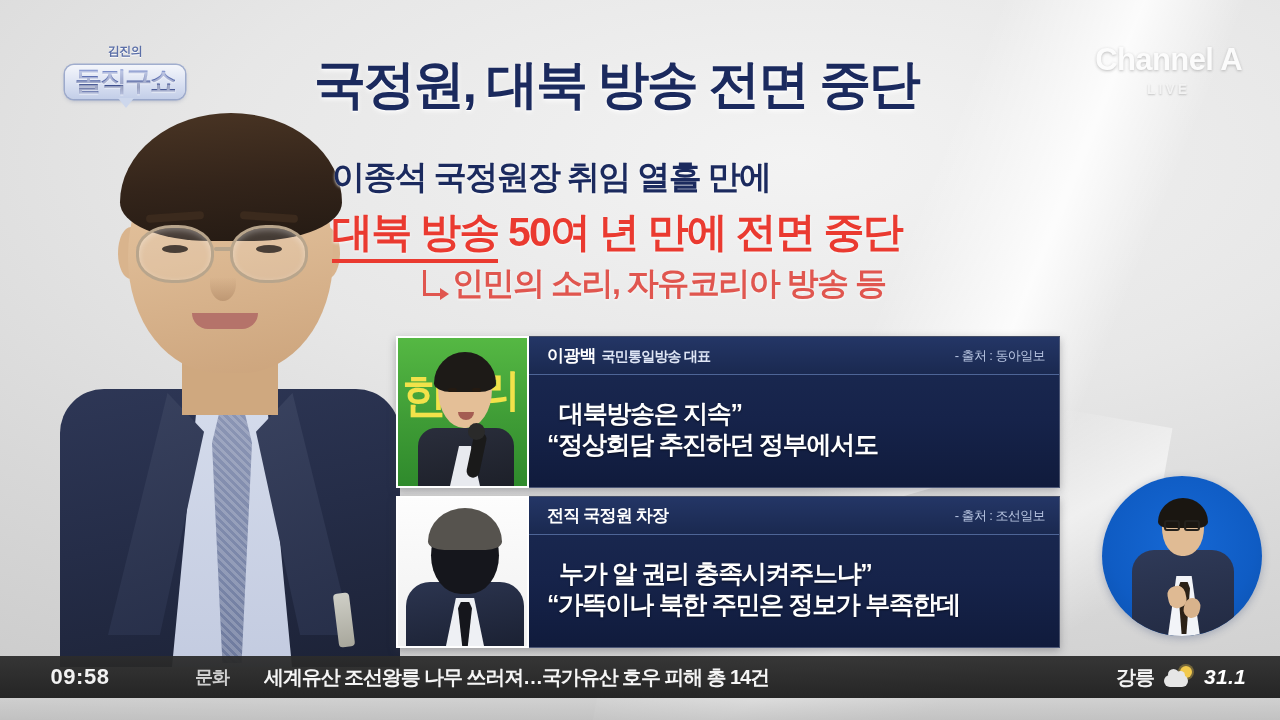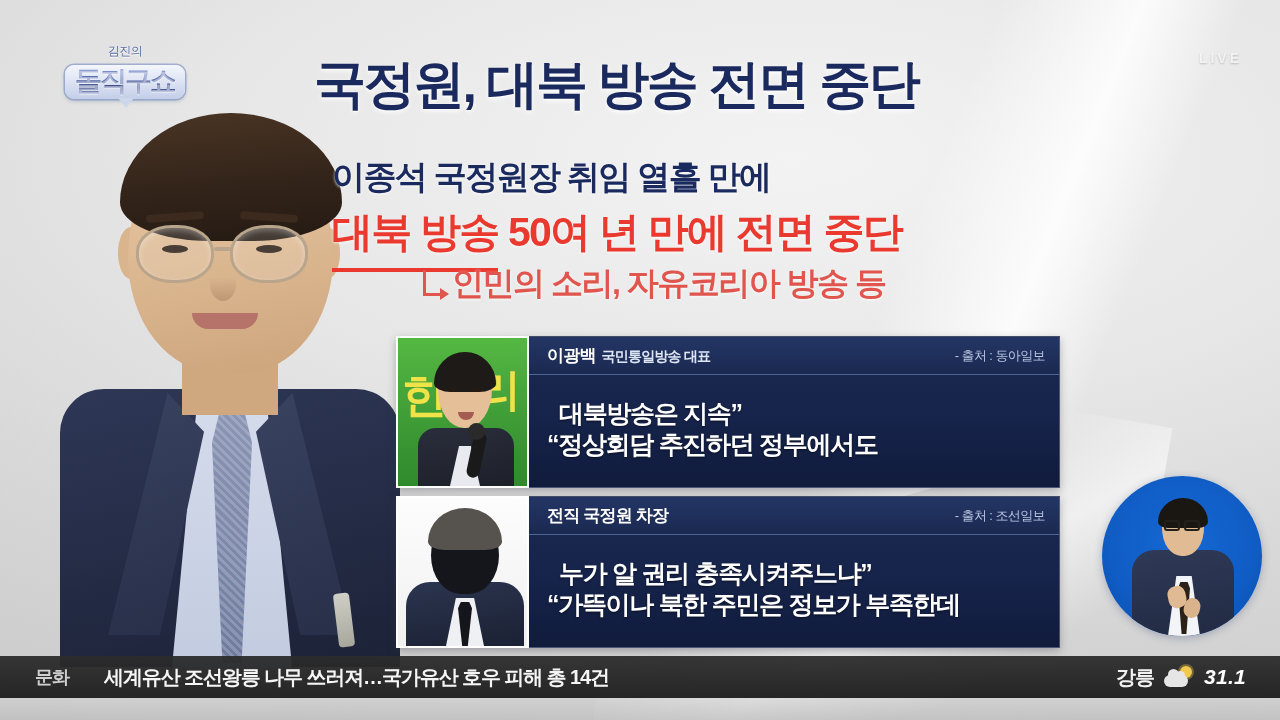--- a/index.html
+++ b/index.html
@@ -33,21 +33,21 @@
     pointer-events:none;
   }
 
   
   .show-logo {
     position:absolute; left:53px; top:30px;
     width:144px; height:84px;
     display:flex; flex-direction:column; align-items:center; justify-content:center;
   }
   .logo-small {
-    font-size:12px; font-weight:normal; letter-spacing:-.5px;
+    font-size:12px; font-weight:bold; letter-spacing:-.5px;
     color:#5b6fa8; line-height:1;
     text-shadow:0 1px 0 rgba(255,255,255,.9);
     margin-bottom:8px;
   }
   .logo-bubble {
     position:relative;
     padding:3px 10px 4px;
     border-radius:9px;
     background:linear-gradient(180deg,#f4f6fb 0%, #dfe5f4 45%, #c3cee8 100%);
     box-shadow:0 0 0 1.5px rgba(140,158,200,.75), 0 2px 4px rgba(80,95,140,.35);
@@ -201,21 +201,21 @@
   }
   .subline2 {
     position:absolute; left:332px; top:212px;
     font-size:41px; font-weight:bold; letter-spacing:-1.8px;
     color:#ea3a30; line-height:1;
     text-shadow:0 1px 3px rgba(255,255,255,.8);
     white-space:nowrap;
   }
   .subline2 .ul {
     border-bottom:4px solid #ea3a30;
-    padding-bottom:13px;
+    padding-bottom:4px;
   }
   .subline3-wrap {
     position:absolute; left:418px; top:266px;
     display:flex; align-items:flex-start;
     white-space:nowrap;
   }
   .arrow-hook {
     position:relative;
     width:30px; height:40px;
     margin-right:4px; margin-top:4px;
@@ -471,20 +471,21 @@
   <div class="stage-sheen2"></div>
 
   <div class="show-logo">
     <div class="logo-small">김진의</div>
     <div class="logo-bubble">
       <div class="logo-main">돌직구쇼</div>
     </div>
   </div>
 
   <div class="channel-mark">
+    <div class="channel-name">Channel A</div>
     <div class="channel-live">LIVE</div>
   </div>
 
   <div class="subject">
     <div class="subj-suit"></div>
     <div class="subj-shirt"></div>
     <div class="subj-lapel-l"></div>
     <div class="subj-lapel-r"></div>
     <div class="subj-tie"></div>
     <div class="subj-badge"></div>
@@ -576,20 +577,21 @@
     <div class="sg-tie"></div>
     <div class="sg-head"></div>
     <div class="sg-hair"></div>
     <div class="sg-glass-l"></div>
     <div class="sg-glass-r"></div>
     <div class="sg-hand"></div>
     <div class="sg-hand2"></div>
   </div>
 
   <div class="ticker">
+    <div class="tk-time">09:58</div>
     <div class="tk-cat">문화</div>
     <div class="tk-news">세계유산 조선왕릉 나무 쓰러져…국가유산 호우 피해 총 14건</div>
     <div class="tk-weather">
       <span class="tk-city">강릉</span>
       <span class="wx-icon">
         <span class="wx-sun"></span>
         <span class="wx-cloud"></span>
       </span>
       <span class="tk-temp">31.1</span>
     </div>

